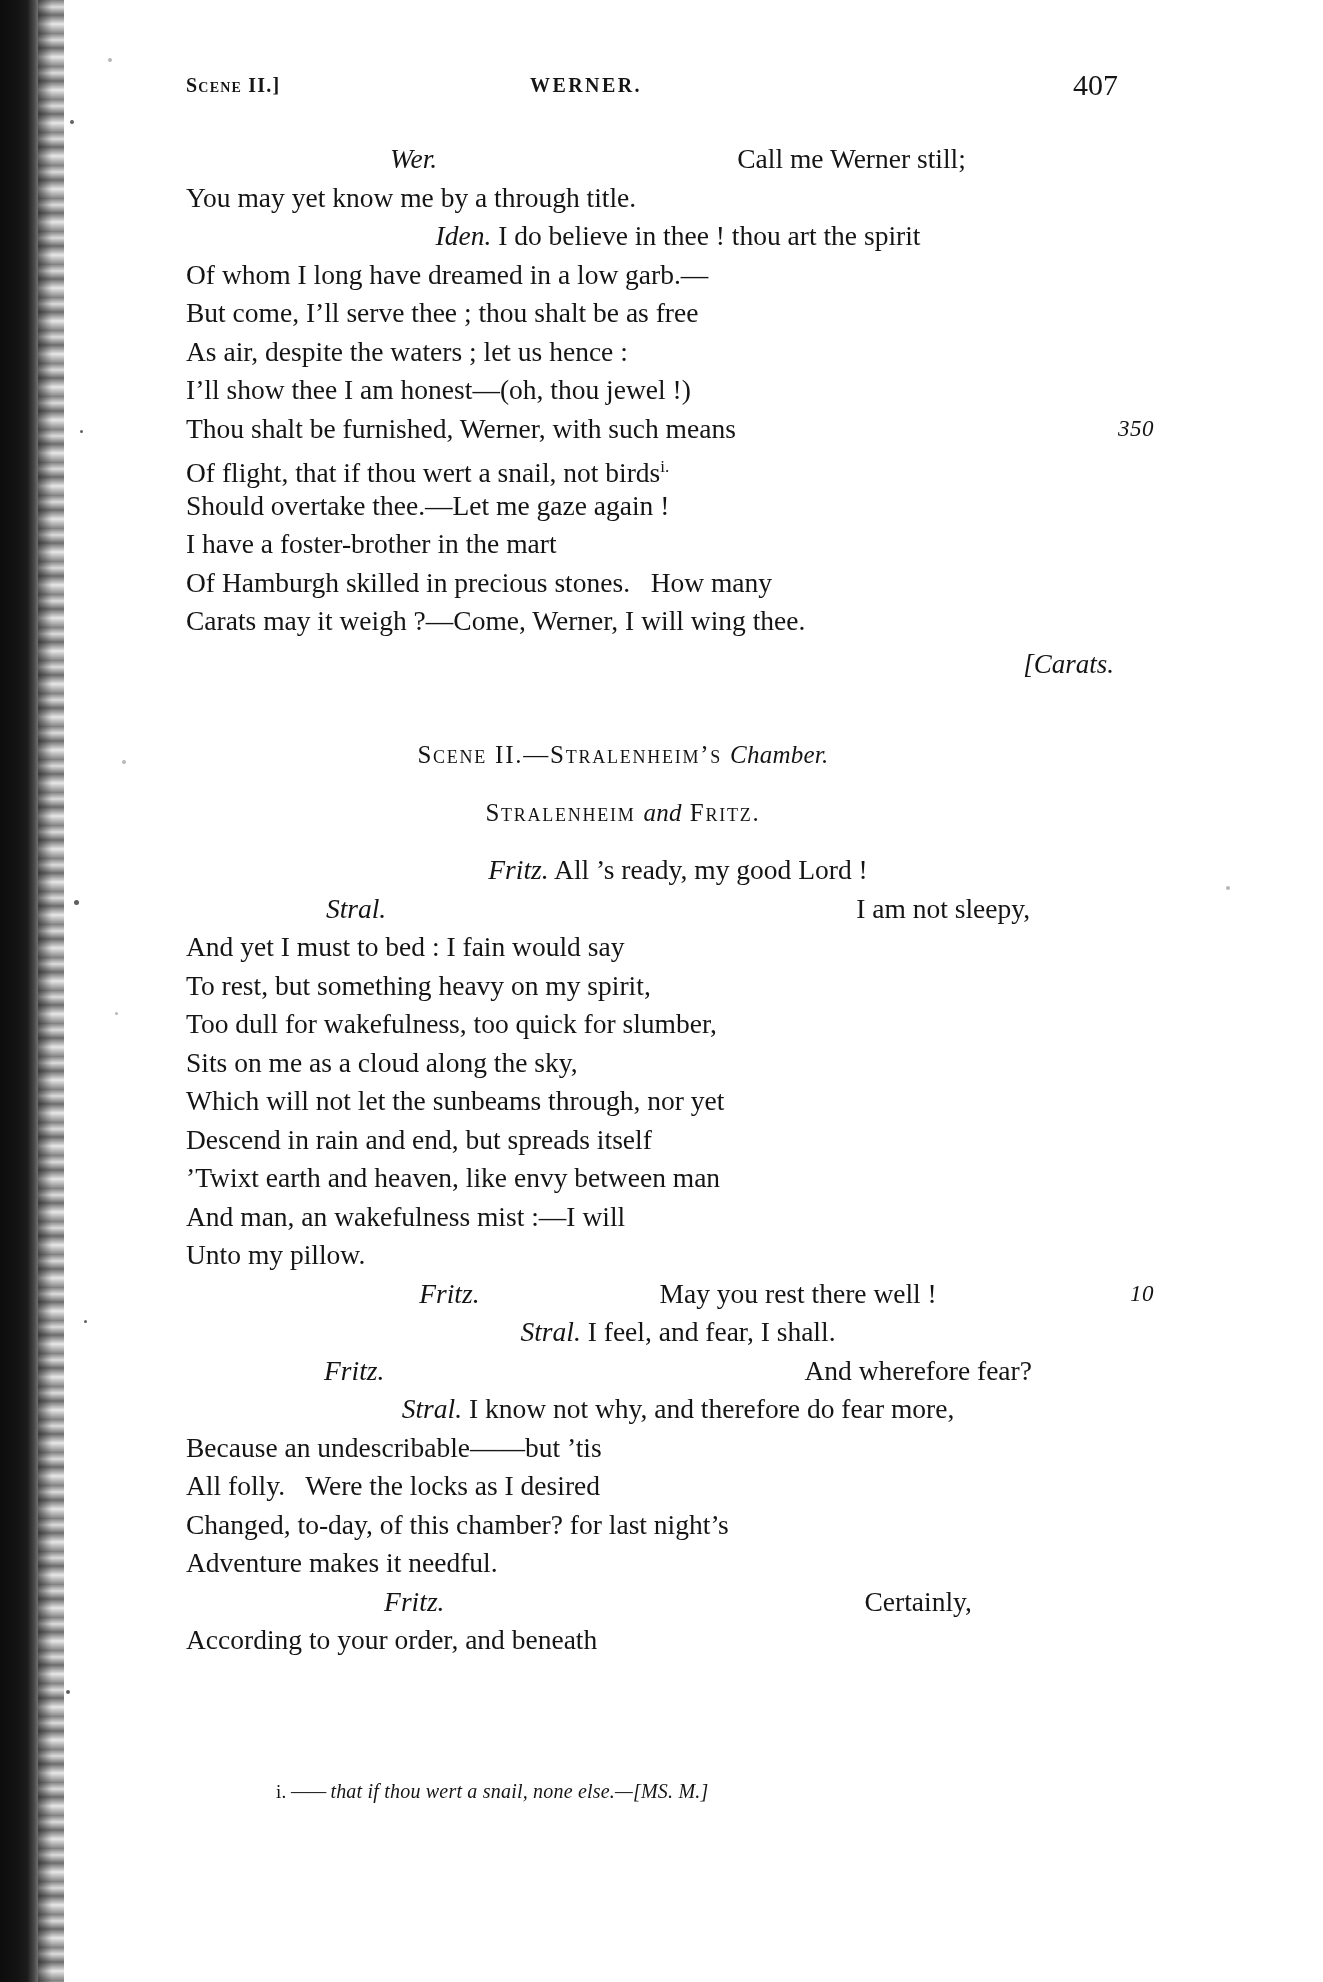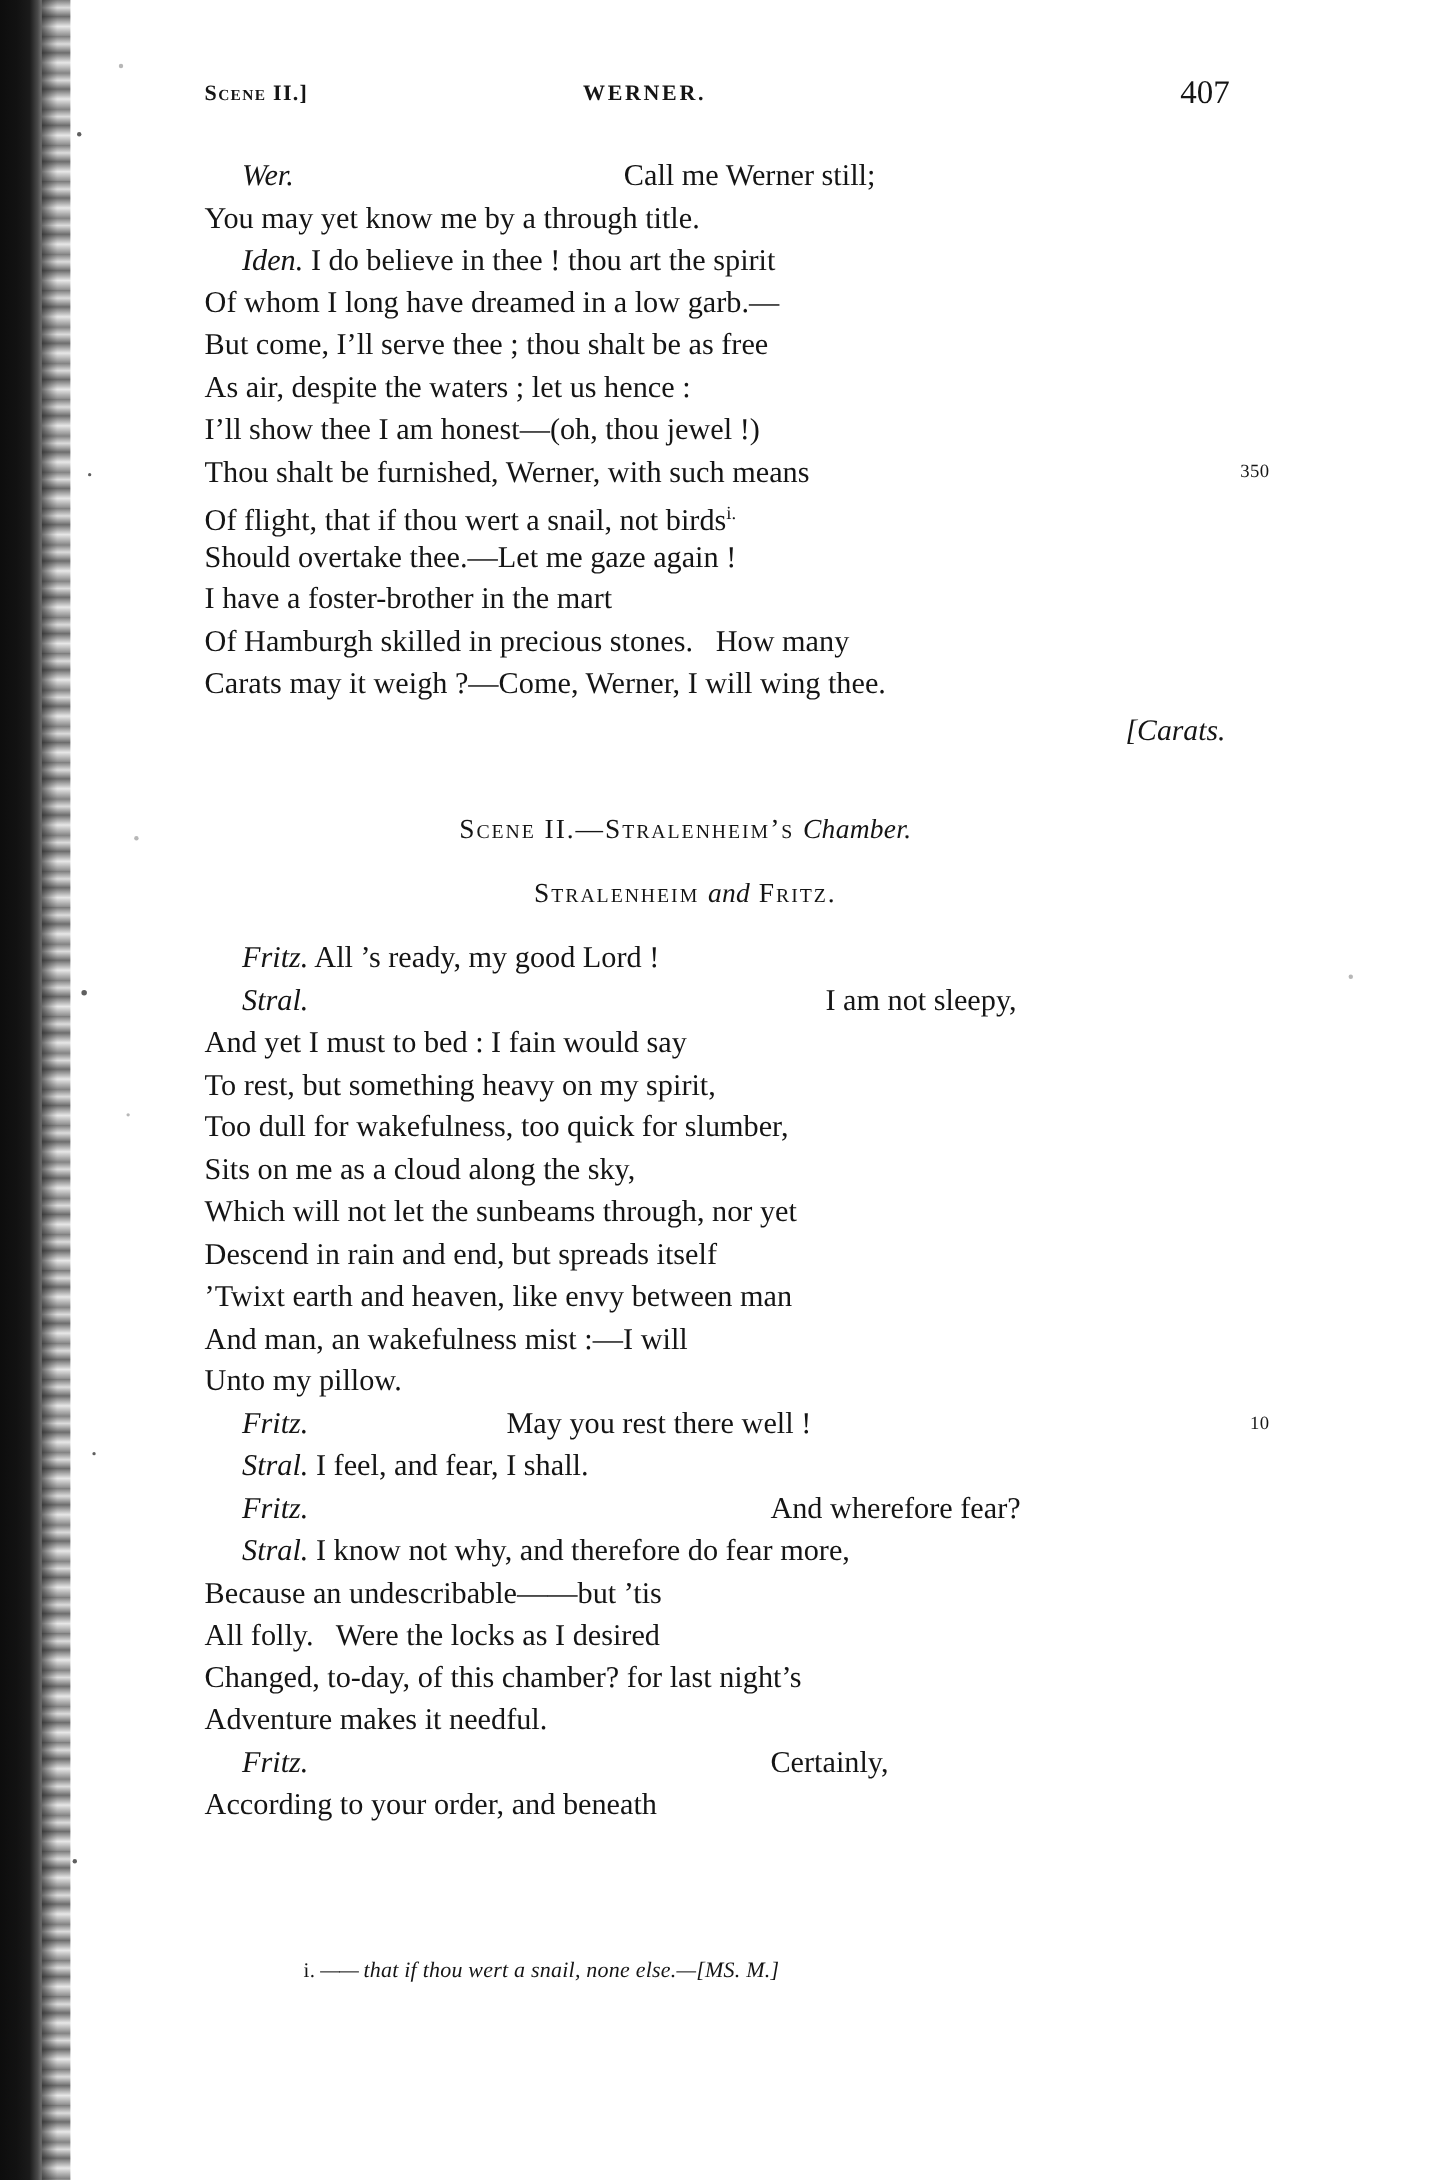--- a/index.html
+++ b/index.html
@@ -99,35 +99,36 @@
   .verse {
     margin-top: 26px;
     font-size: 27.5px;
     line-height: 38.5px;
   }
   .line {
     position: relative;
     white-space: pre;
     height: 38.5px;
   }
-  .line.indent { padding-left: 34px; }
+  .line.indent { padding-left: 34px; text-align: center; }
   .speaker {
     font-style: italic;
   }
   .pad-md  { display: inline-block; width: 180px; }
   .pad-lg  { display: inline-block; width: 300px; }
   .pad-xl  { display: inline-block; width: 420px; }
   .pad-xxl { display: inline-block; width: 470px; }
 
   .linenum {
     position: absolute;
     right: -18px;
     top: 0;
-    font-size: 17px;
+    font-size: 23px;
     letter-spacing: .02em;
+    font-style: italic;
   }
   .sup {
     font-size: 17px;
     vertical-align: super;
     font-style: normal;
   }
   .stagedir {
     margin-top: 4px;
     text-align: right;
     font-style: italic;

